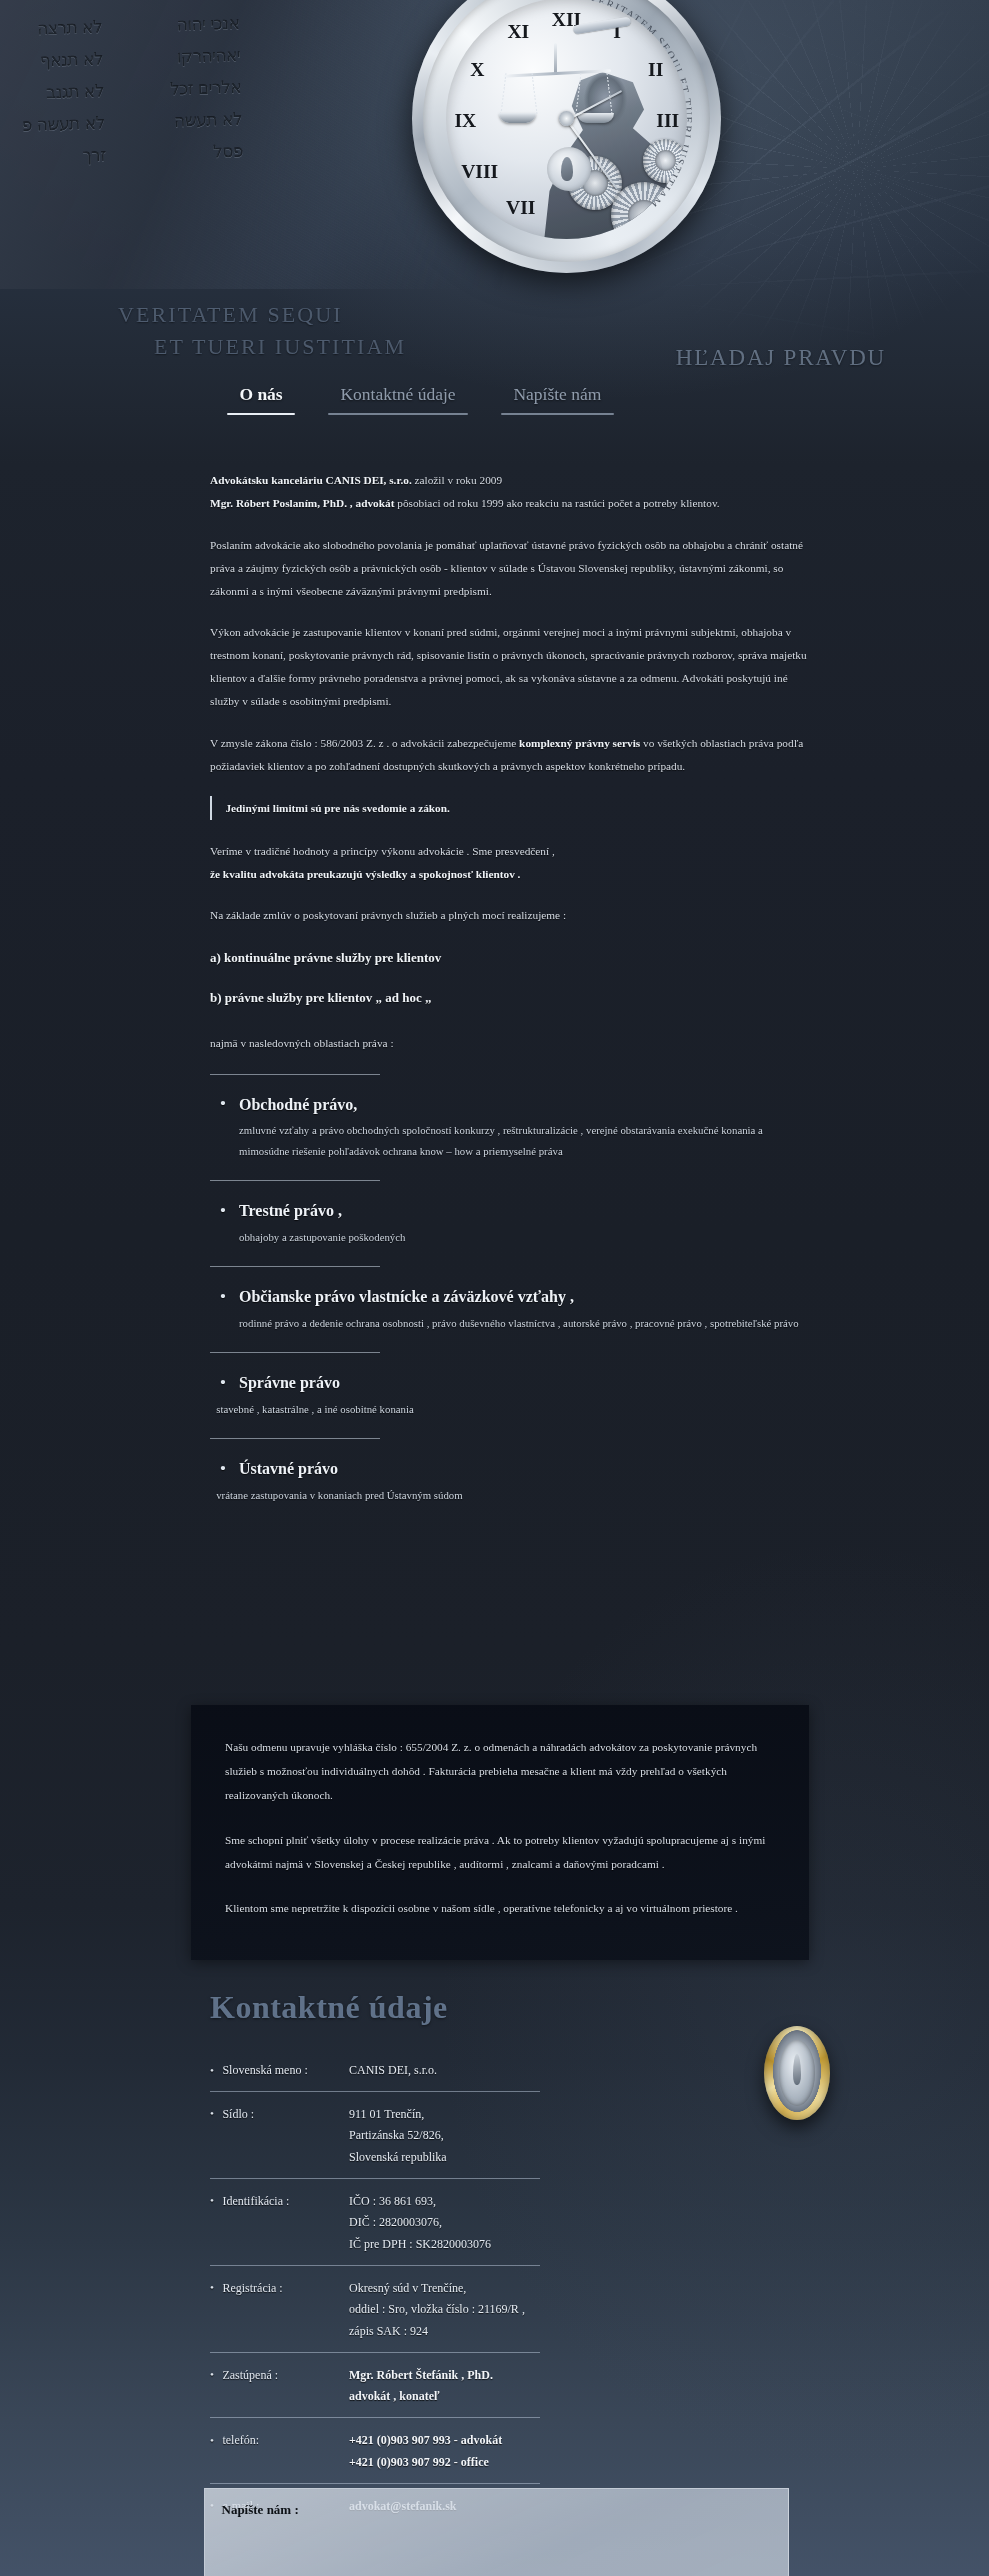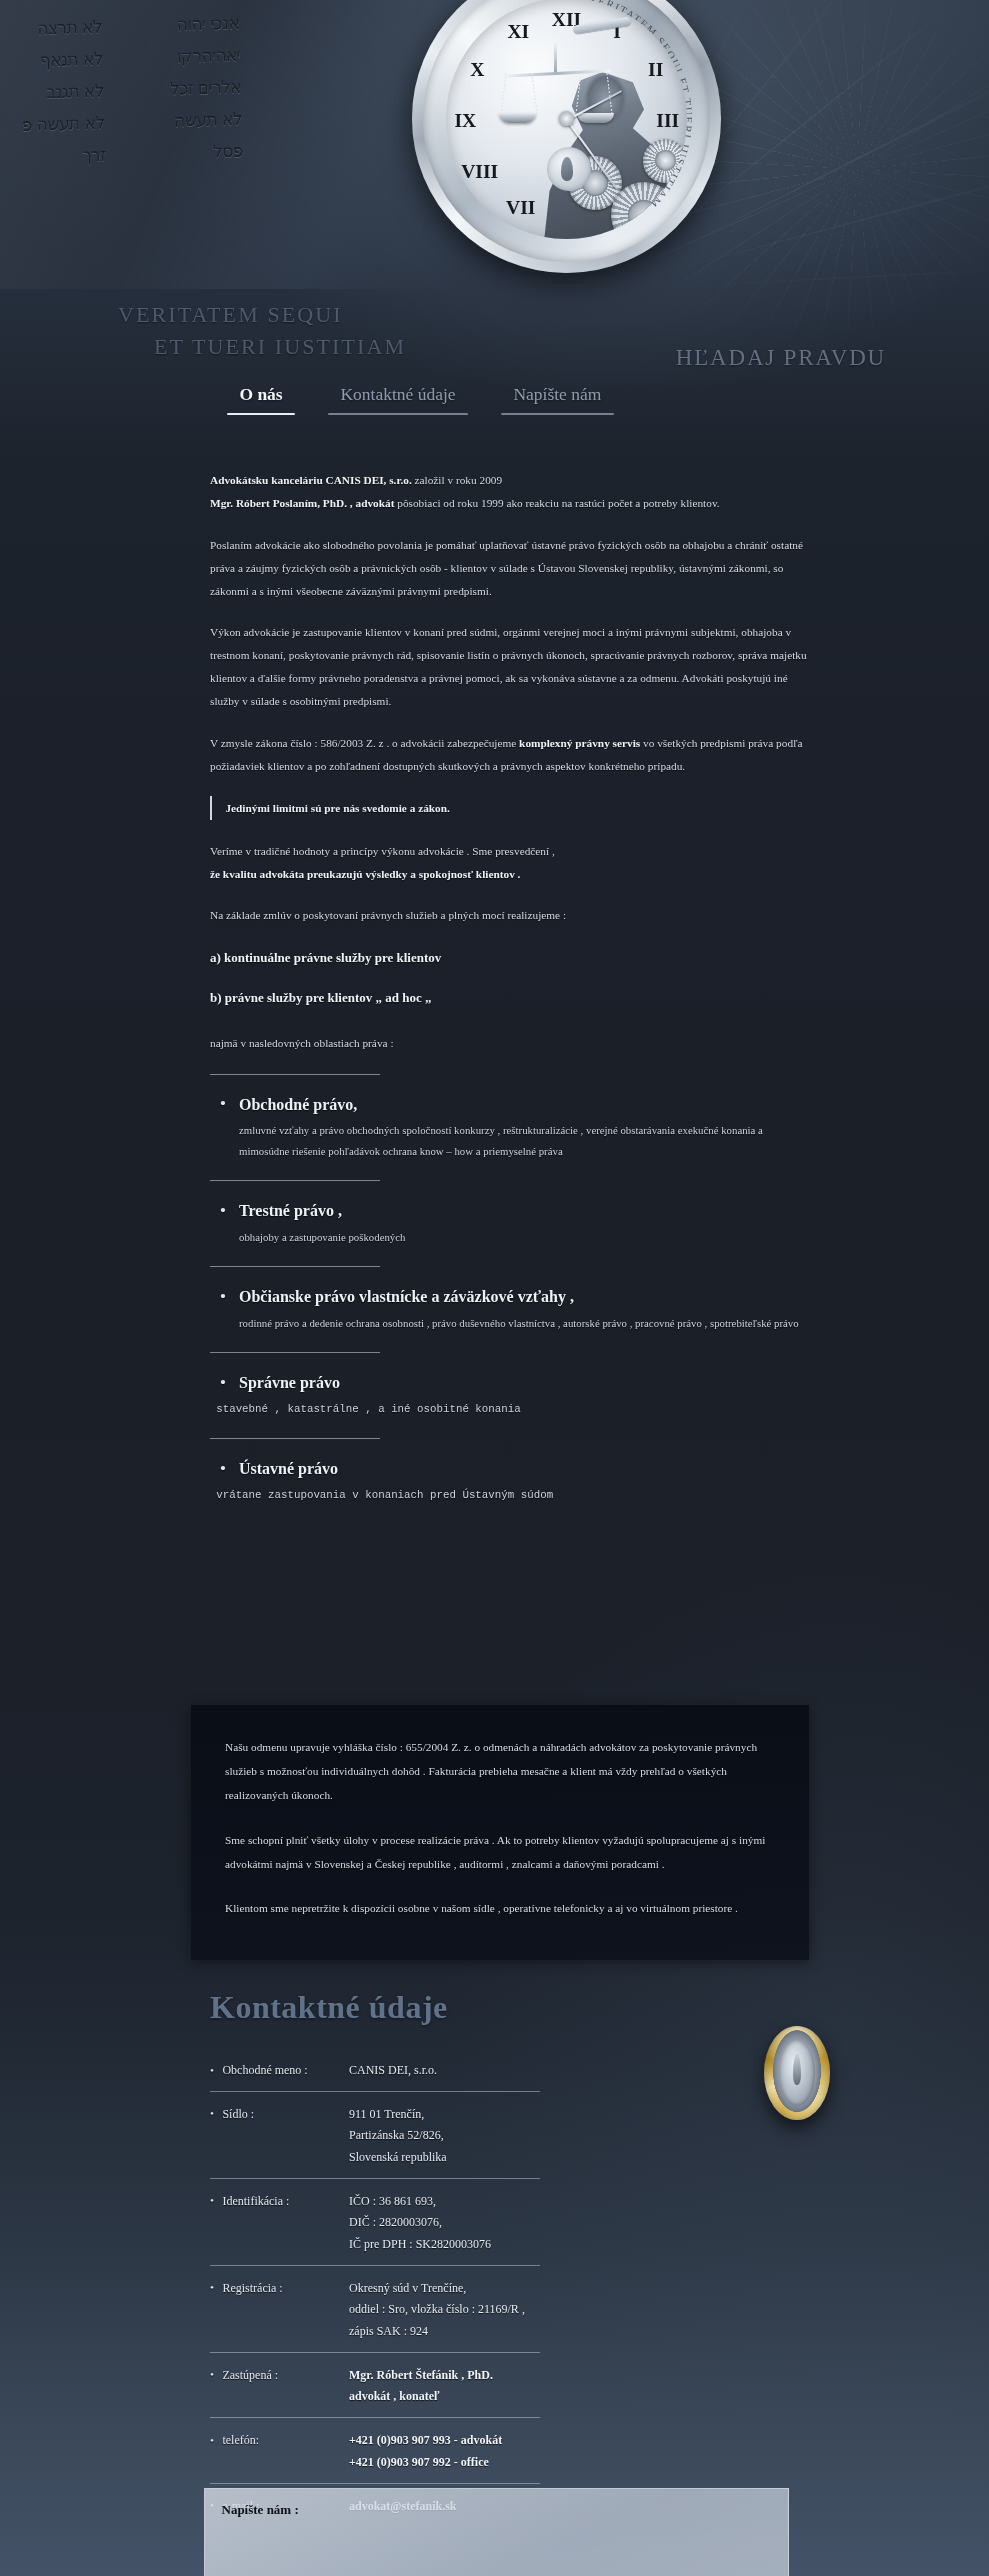--- a/index.html
+++ b/index.html
@@ -365,21 +365,21 @@
     left: 10.3px; top: -1.5px;
     font-size: 15.5px;
     color: #dfe6ee;
   }
   .area-sub {
     padding-left: 29px;
     font-size: 10.8px;
     line-height: 20.6px;
     color: #ccd4de;
   }
-  .area-sub.tight { padding-left: 6.2px; font-family: Liberation Mono, monospace; }
+  .area-sub.tight { padding-left: 6.2px; }
 
   
   .fee-box {
     position: absolute;
     left: 191px; top: 1705px;
     width: 618px;
     padding: 30px 34px 32px;
     background: linear-gradient(180deg, rgba(9,13,22,0.96), rgba(12,17,27,0.93));
     color: #d8dee6;
     font-size: 11.3px;
@@ -585,21 +585,21 @@
     <p>
       <b>Advokátsku kanceláriu CANIS DEI, s.r.o.</b><span> založil v roku 2009</span><br>
       <b>Mgr. Róbert Poslaním, PhD. , advokát</b><span> pôsobiaci od roku 1999 ako reakciu na rastúci počet a potreby klientov.</span>
     </p>
 
     <p>Poslaním advokácie ako slobodného povolania je pomáhať uplatňovať ústavné právo fyzických osôb na obhajobu a chrániť ostatné práva a záujmy fyzických osôb a právnických osôb - klientov v súlade s Ústavou Slovenskej republiky, ústavnými zákonmi, so zákonmi a s inými všeobecne záväznými právnymi predpismi.</p>
 
     <p>Výkon advokácie je zastupovanie klientov v konaní pred súdmi, orgánmi verejnej moci a inými právnymi subjektmi, obhajoba v trestnom konaní, poskytovanie právnych rád, spisovanie listín o právnych úkonoch, spracúvanie právnych rozborov, správa majetku klientov a ďalšie formy právneho poradenstva a právnej pomoci, ak sa vykonáva sústavne a za odmenu.  Advokáti poskytujú iné služby v súlade s osobitnými predpismi.</p>
 
     <p>
-      <span>V zmysle zákona číslo :  586/2003 Z. z . o advokácii zabezpečujeme </span><b>komplexný právny servis</b><span> vo všetkých predpismi práva podľa požiadaviek klientov a po zohľadnení dostupných skutkových a právnych aspektov konkrétneho prípadu.</span>
+      <span>V zmysle zákona číslo :  586/2003 Z. z . o advokácii zabezpečujeme </span><b>komplexný právny servis</b><span> vo všetkých oblastiach práva podľa požiadaviek klientov a po zohľadnení dostupných skutkových a právnych aspektov konkrétneho prípadu.</span>
     </p>
 
     <div class="quote-block">
       <div>Jedinými limitmi sú pre nás svedomie a zákon.</div>
     </div>
 
     <p>
       <span>Veríme v tradičné hodnoty a princípy výkonu advokácie . Sme presvedčení ,</span><br>
       <b>že kvalitu advokáta preukazujú výsledky a spokojnosť klientov .</b>
     </p>
@@ -656,21 +656,21 @@
     <p>Sme schopní plniť všetky úlohy v procese realizácie práva . Ak to potreby klientov vyžadujú spolupracujeme aj s inými advokátmi najmä v Slovenskej a Českej republike , audítormi , znalcami a daňovými poradcami .</p>
     <p>Klientom sme nepretržite k dispozícii osobne v našom sídle , operatívne telefonicky a aj vo virtuálnom priestore .</p>
   </section>
 
   <section class="contact">
     <h2 class="contact-title">Kontaktné údaje</h2>
 
     <div class="coin"></div>
 
     <div class="c-row">
-      <div class="c-label">Obchodné meno :</div>
+      <div class="c-label">Slovenská meno :</div>
       <div class="c-value">CANIS DEI, s.r.o.</div>
     </div>
     <div class="c-sep"></div>
 
     <div class="c-row">
       <div class="c-label">Sídlo :</div>
       <div class="c-value">911 01 Trenčín,
 Partizánska 52/826,
 Slovenská republika</div>
     </div>

